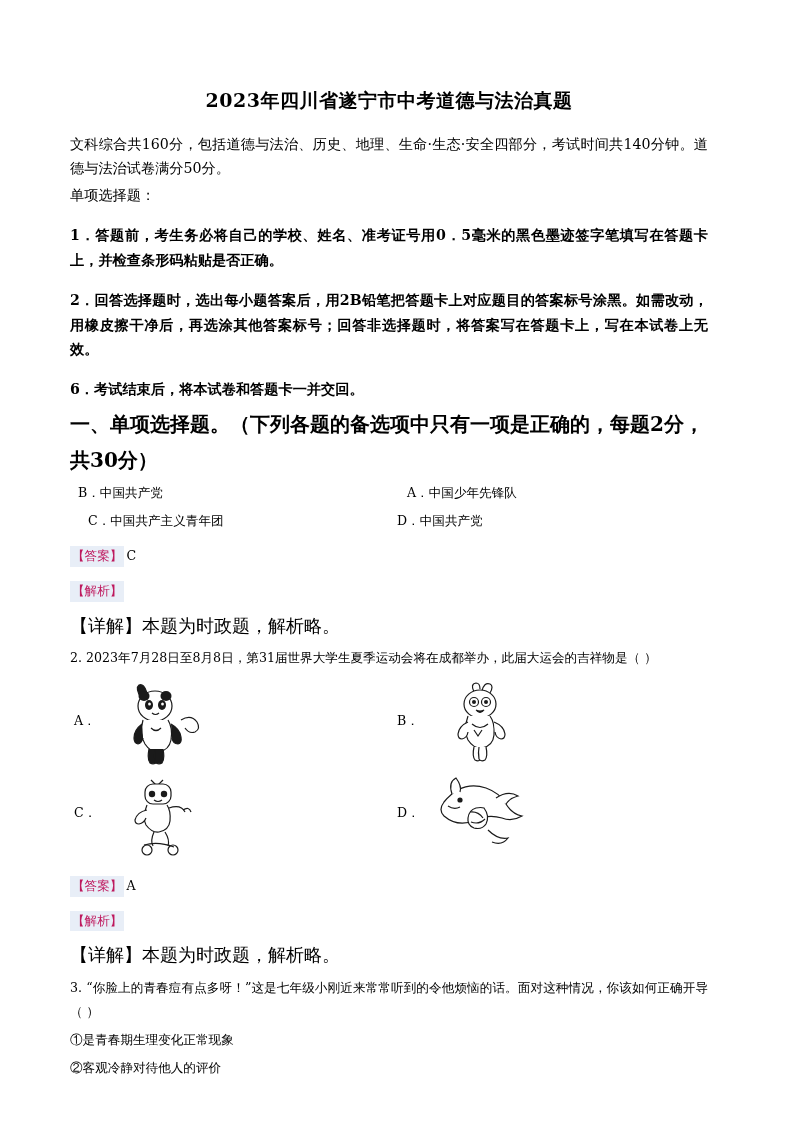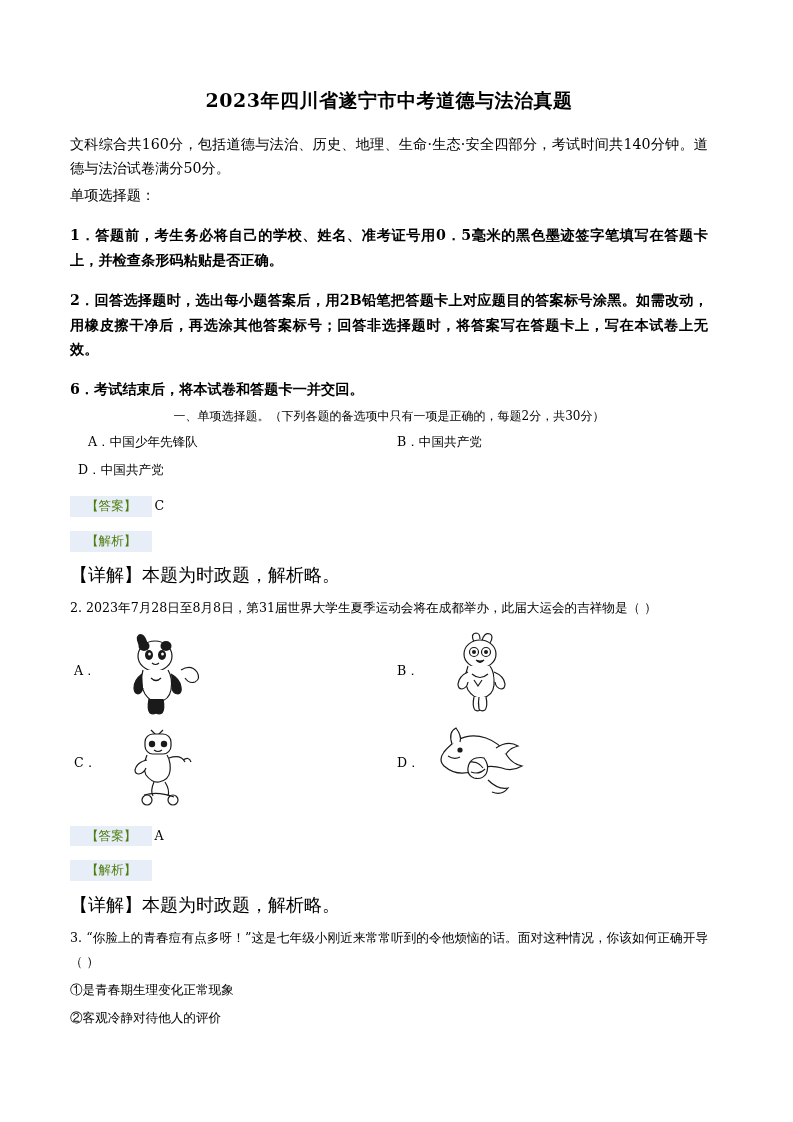--- a/index.html
+++ b/index.html
@@ -39,25 +39,24 @@
     font-weight: bold;
   }
   .notice-head {
     font-family: "DejaVu Serif", "Liberation Serif", serif;
     font-size: 14.2px;
     line-height: 1.72;
     margin: 2px 0 0 0;
   }
   .section-head {
     font-family: "DejaVu Serif", "Liberation Serif", serif;
-    font-weight: normal;
-    font-size: 12px;
+    font-weight: bold;
+    font-size: 20px;
     line-height: 1.8;
     margin: 4px 0 2px 0;
-    text-align: center;
   }
   .q-text {
     font-family: "DejaVu Serif", "Liberation Serif", serif;
     font-size: 12.6px;
     line-height: 1.95;
     text-align: justify;
     margin: 6px 0 0 0;
   }
   .q-text .fill-blank {
     display: inline-block;
@@ -78,22 +77,22 @@
     padding-left: 18px;
   }
   .opt-col.second {
     padding-left: 8px;
   }
   .ans-tag {
     display: inline-block;
     font-family: "DejaVu Serif", "Liberation Serif", serif;
     font-size: 12.6px;
     background: #e8eef7;
-    color: #4d7c0f;
-    padding: 1px 16px;
+    color: #be185d;
+    padding: 1px 2px;
     line-height: 1.5;
   }
   .ans-line {
     margin: 9px 0 0 0;
     line-height: 1.6;
   }
   .ans-value {
     font-family: "DejaVu Serif", "Liberation Serif", serif;
     font-size: 12.6px;
     color: #000;
@@ -157,24 +156,25 @@
 
   <div class="notice-head">单项选择题：</div>
 
   <div class="para bold">1．答题前，考生务必将自己的学校、姓名、准考证号用0．5毫米的黑色墨迹签字笔填写在答题卡上，并检查条形码粘贴是否正确。</div>
   <div class="para bold">2．回答选择题时，选出每小题答案后，用2B铅笔把答题卡上对应题目的答案标号涂黑。如需改动，用橡皮擦干净后，再选涂其他答案标号；回答非选择题时，将答案写在答题卡上，写在本试卷上无效。</div>
   <div class="para bold">6．考试结束后，将本试卷和答题卡一并交回。</div>
 
   <div class="section-head">一、单项选择题。（下列各题的备选项中只有一项是正确的，每题2分，共30分）</div>
 
   <div class="options-row">
+    <div class="opt-col second">B．中国共产党</div>
     <div class="opt-col">A．中国少年先锋队</div>
-    <div class="opt-col second">B．中国共产党</div>
   </div>
   <div class="options-row">
+    <div class="opt-col">C．中国共产主义青年团</div>
     <div class="opt-col second">D．中国共产党</div>
   </div>
   <div class="ans-line">
     <span class="ans-tag">【答案】</span><span class="ans-value">C</span>
   </div>
   <div class="ans-line">
     <span class="ans-tag">【解析】</span>
   </div>
   <div class="detail-line">
     <span>【详解】</span><span>本题为时政题，解析略。</span>

